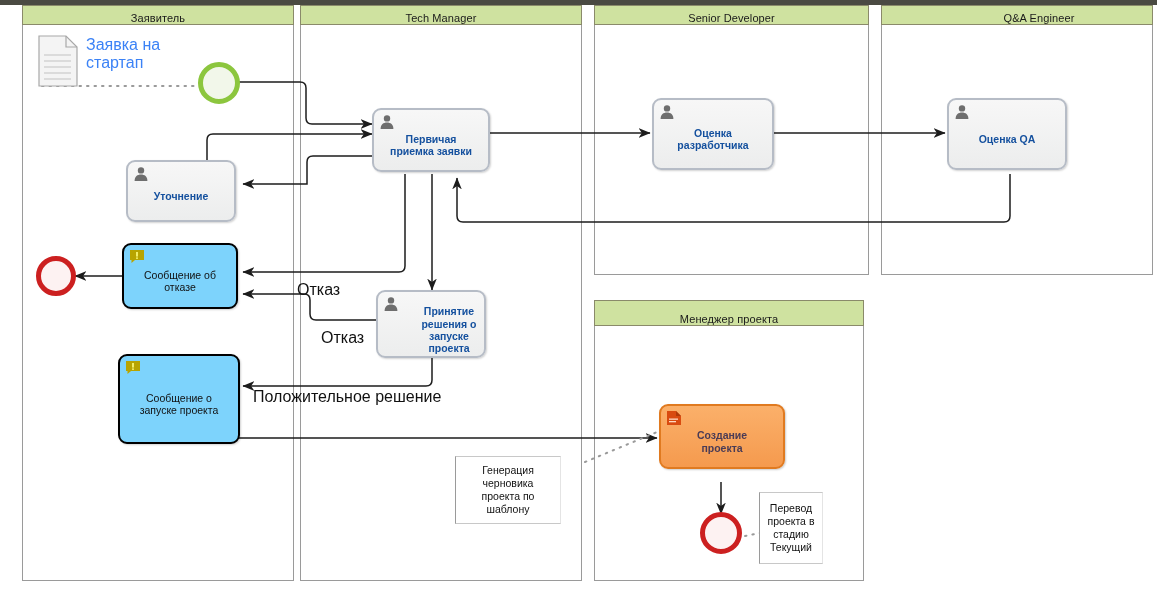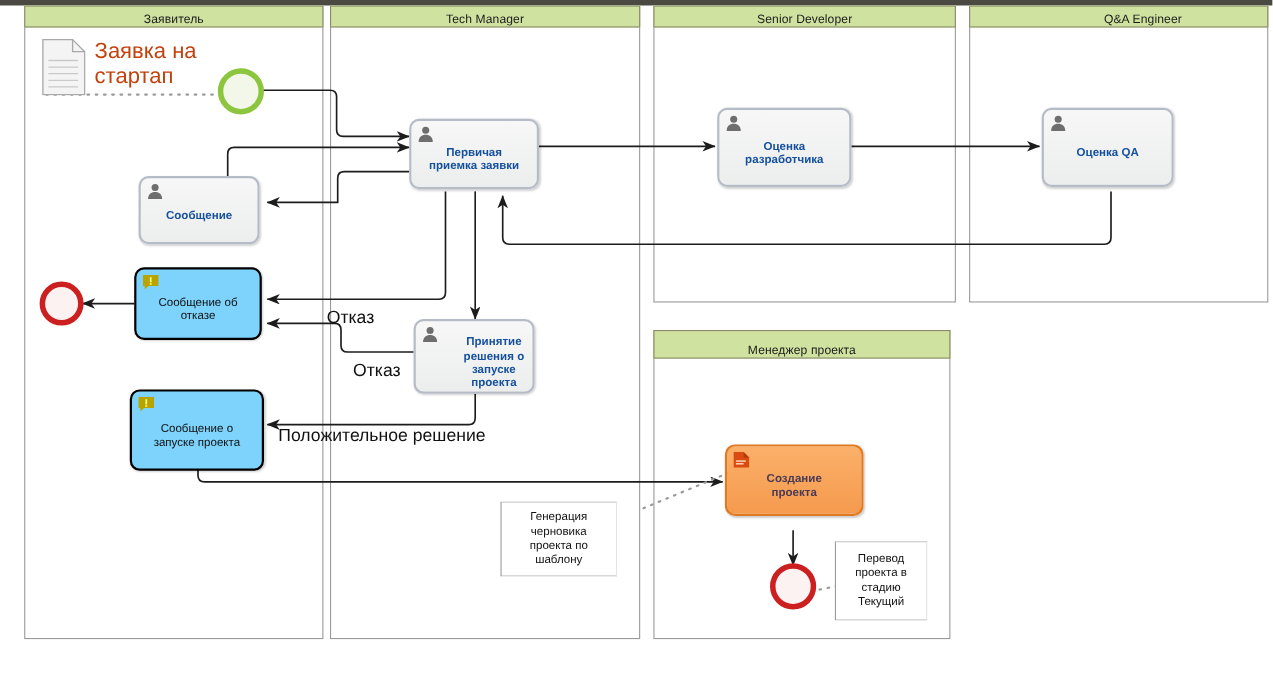--- a/index.html
+++ b/index.html
@@ -34,21 +34,21 @@
 
   
   .note{position:absolute;box-sizing:border-box;background:#fff;
         border-left:1px solid #9a9a9a;border-top:1px solid #c8c8c8;border-bottom:1px solid #c8c8c8;
         border-right:1px solid #e4e4e4;
         font-size:10.5px;line-height:1.22;color:#111;text-align:center;
         display:flex;align-items:center;justify-content:center;padding:2px 4px;}
 
   
   .dataobj{position:absolute;}
-  .doclabel{position:absolute;font-size:20px;color:#c2410c;line-height:1.12;}
+  .doclabel{position:absolute;font-size:16px;color:#3b82f6;line-height:1.12;}
 
   
   .flab{position:absolute;font-size:16px;color:#111;white-space:nowrap;background:transparent;}
 
   svg.wires{position:absolute;left:0;top:0;width:1157px;height:615px;pointer-events:none;}
 </style>
 </head>
 <body>
 
 <div id="canvas">
@@ -154,37 +154,37 @@
       <div>приемка заявки</div>
     </div>
   </div>
 
   <div class="task task-user" style="left:126px;top:160px;width:110px;height:62px;">
     <svg class="ticon" viewBox="0 0 16 16">
       <circle cx="8" cy="4.4" r="3.2" fill="#6e6e6e"></circle>
       <path d="M1.6,15 C1.6,10.6 4.4,8.6 8,8.6 C11.6,8.6 14.4,10.6 14.4,15 Z" fill="#6e6e6e"></path>
     </svg>
     <div class="tlabel">
-      <div>Сообщение</div>
+      <div>Уточнение</div>
     </div>
   </div>
 
   <div class="task task-msg" style="left:122px;top:243px;width:116px;height:66px;">
     <svg class="ticon" viewBox="0 0 16 16">
       <path d="M1,1 H15 V11 H6 L2.5,14 V11 H1 Z" fill="#b8a400"></path>
       <rect x="7.2" y="3" width="1.6" height="4.6" fill="#ffff80"></rect>
       <rect x="7.2" y="8.4" width="1.6" height="1.5" fill="#ffff80"></rect>
     </svg>
     <div class="tlabel">
       <div>Сообщение об</div>
       <div>отказе</div>
     </div>
   </div>
 
-  <div class="task task-msg" style="left:118px;top:354px;width:122px;height:74px;">
+  <div class="task task-msg" style="left:118px;top:354px;width:122px;height:90px;">
     <svg class="ticon" viewBox="0 0 16 16">
       <path d="M1,1 H15 V11 H6 L2.5,14 V11 H1 Z" fill="#b8a400"></path>
       <rect x="7.2" y="3" width="1.6" height="4.6" fill="#ffff80"></rect>
       <rect x="7.2" y="8.4" width="1.6" height="1.5" fill="#ffff80"></rect>
     </svg>
     <div class="tlabel">
       <div>Сообщение о</div>
       <div>запуске проекта</div>
     </div>
   </div>
@@ -241,21 +241,21 @@
 
   <div class="note" style="left:455px;top:456px;width:106px;height:68px;">
     <div>
       <div>Генерация</div>
       <div>черновика</div>
       <div>проекта по</div>
       <div>шаблону</div>
     </div>
   </div>
 
-  <div class="note" style="left:759px;top:492px;width:84px;height:72px;">
+  <div class="note" style="left:759px;top:492px;width:64px;height:72px;">
     <div>
       <div>Перевод</div>
       <div>проекта в</div>
       <div>стадию</div>
       <div>Текущий</div>
     </div>
   </div>
 
 </div>
 

